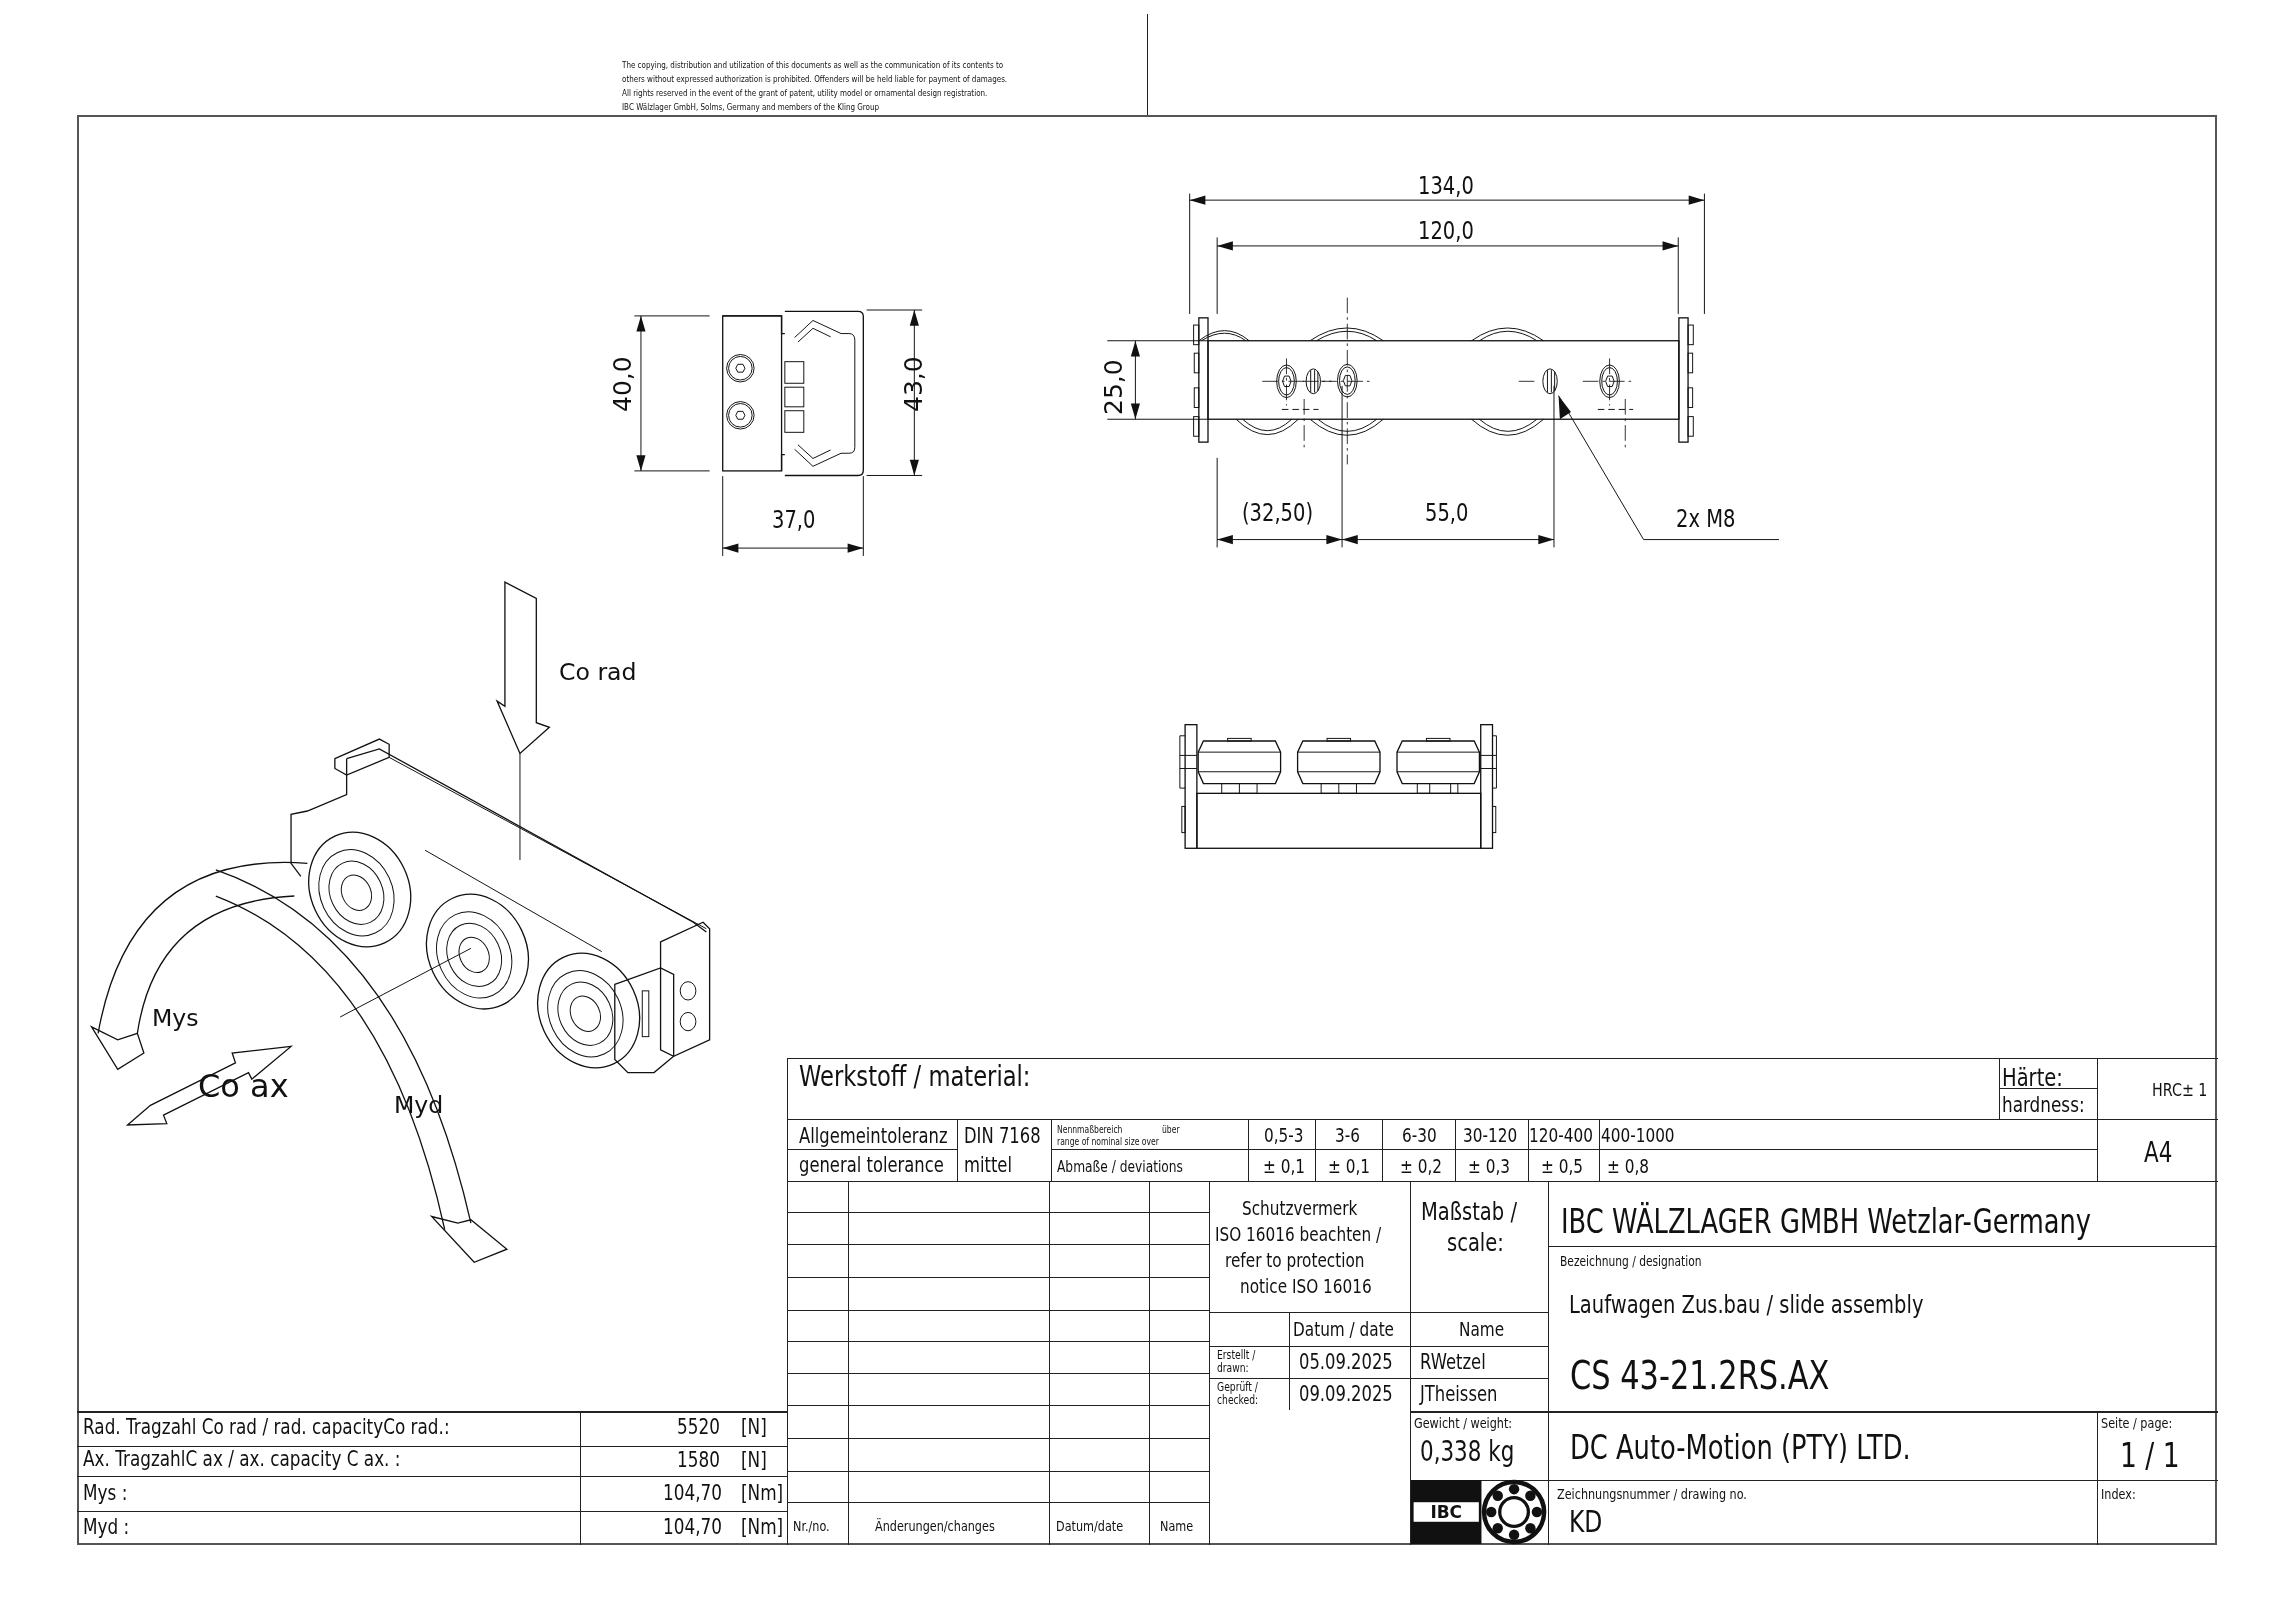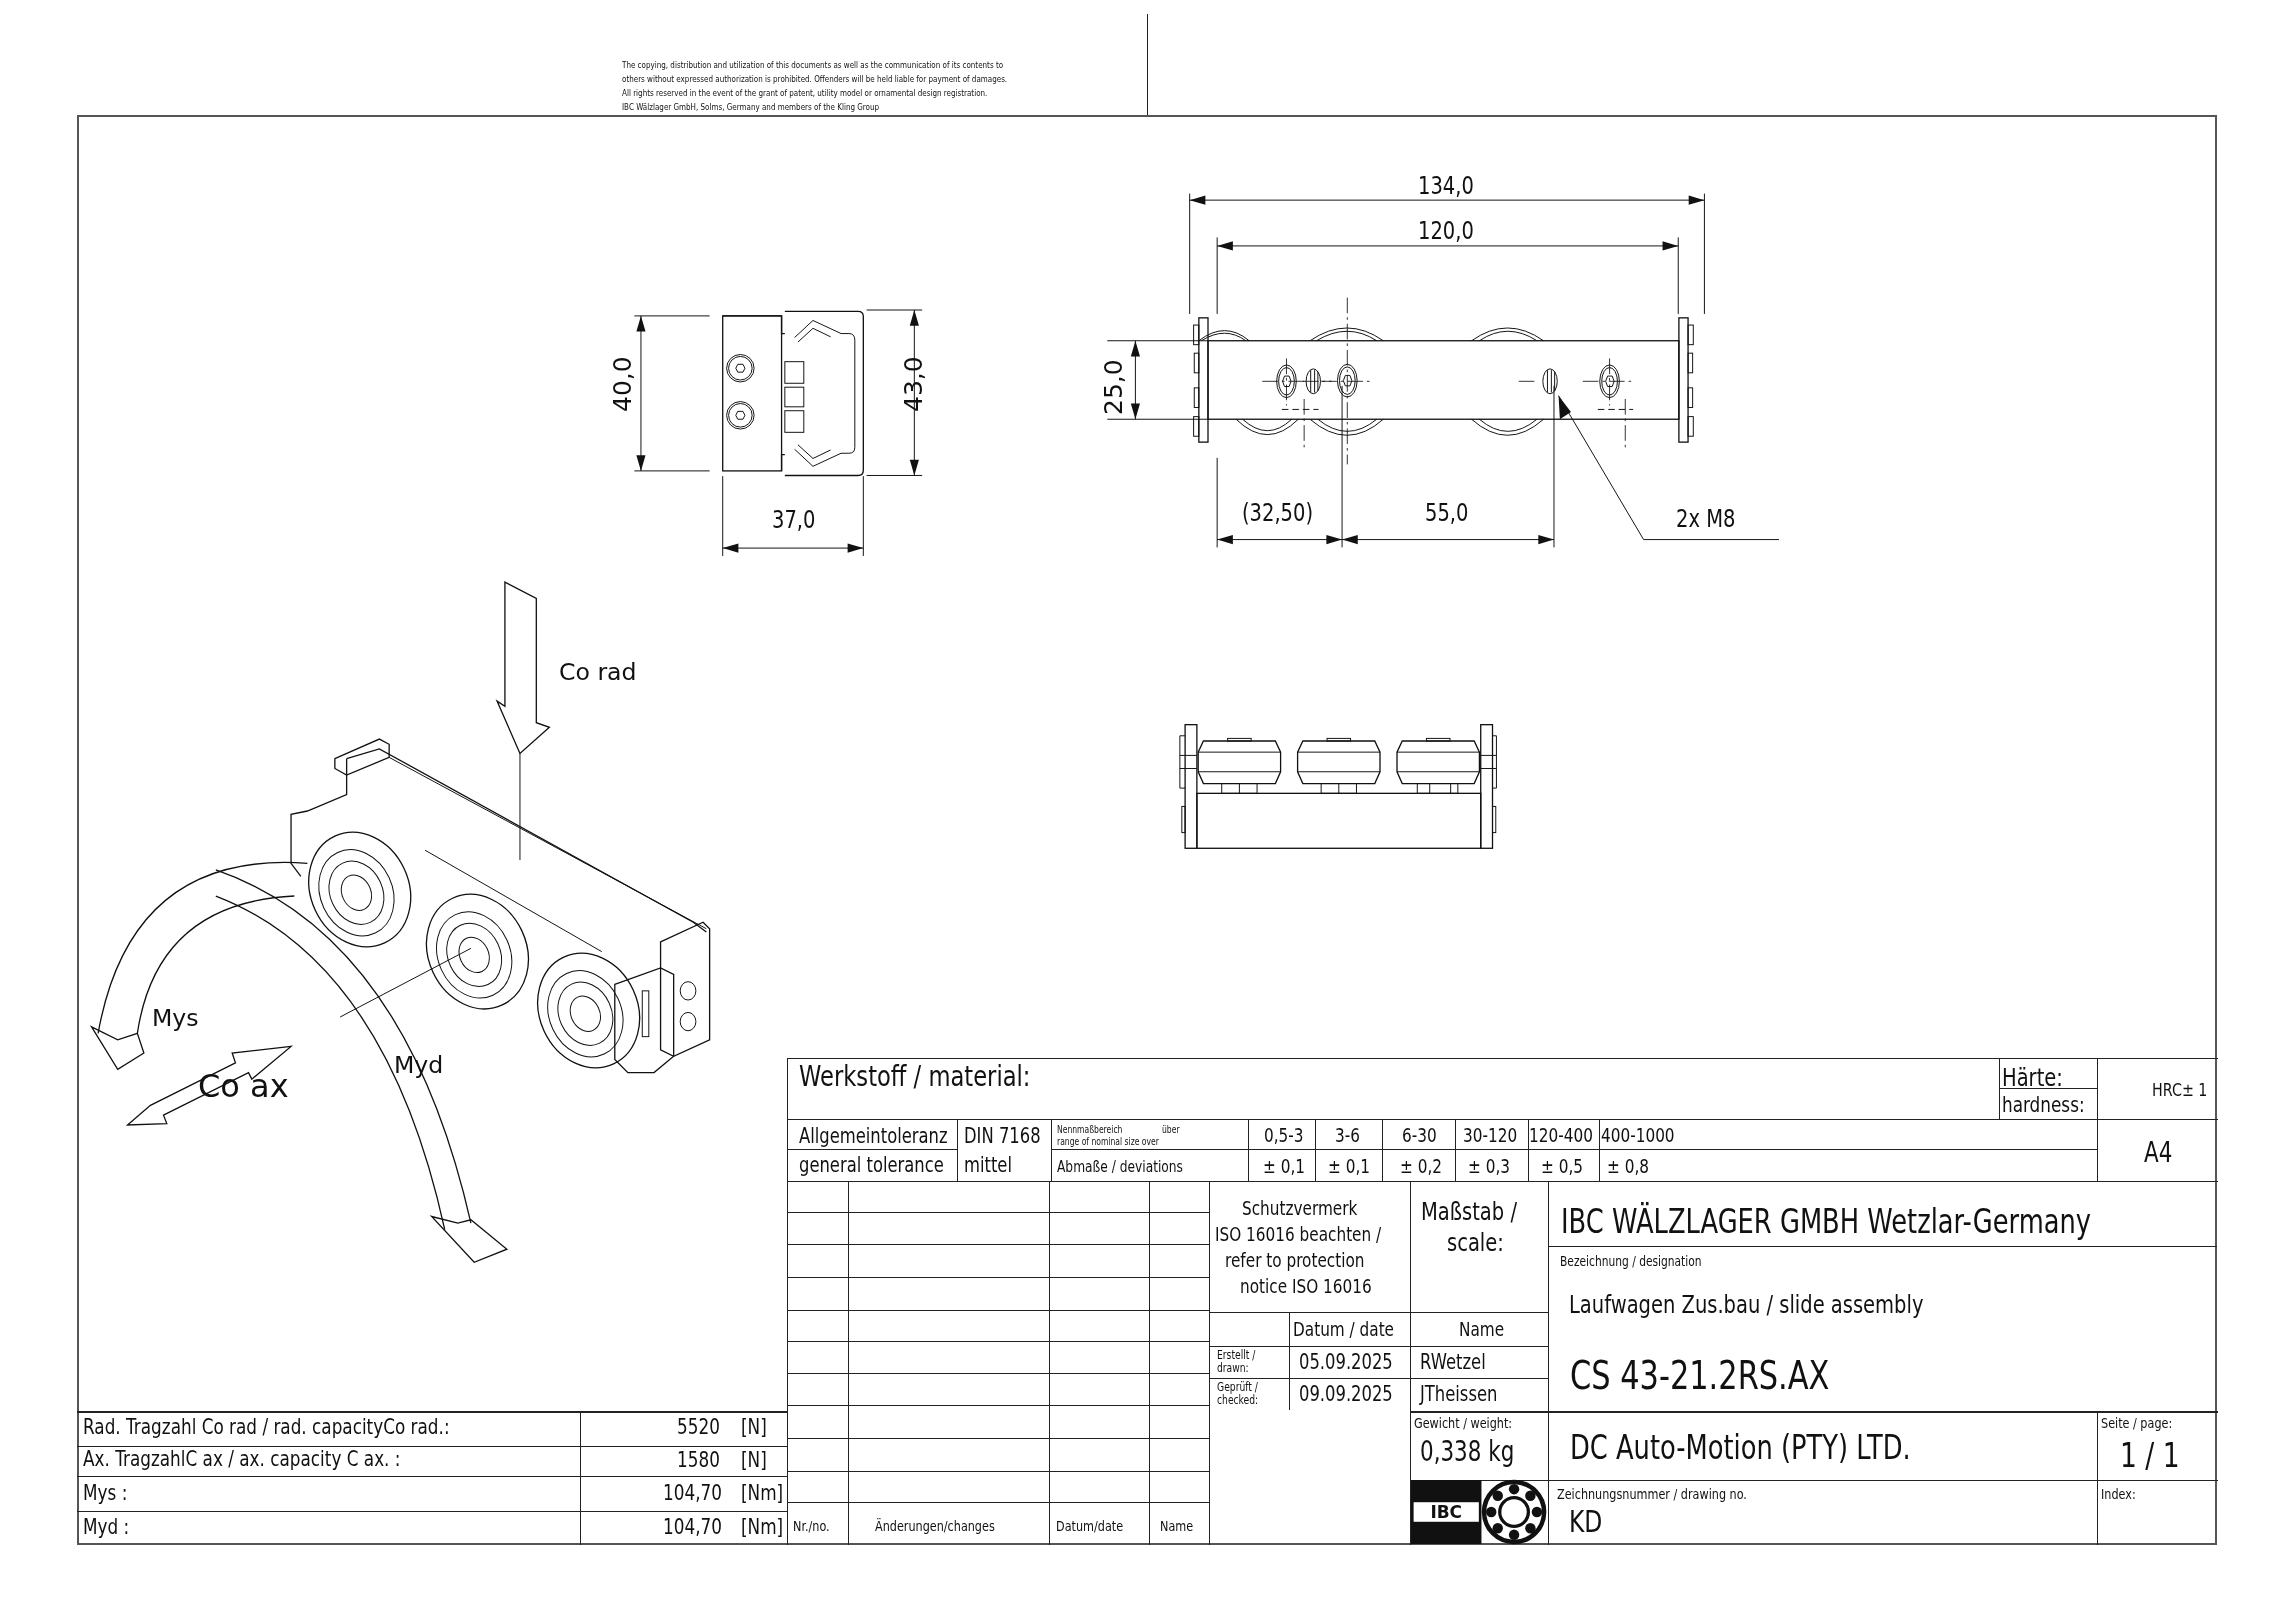--- a/index.html
+++ b/index.html
@@ -252,21 +252,21 @@
 
     <path class="ln" d="M330,1330 Q620,1430 720,1870"></path>
     <path class="ln" d="M330,1370 Q590,1470 680,1880"></path>
     <polygon class="ln" points="660,1860 700,1870 720,1865 775,1910 725,1930"></polygon>
 
     <polygon class="ln" points="195,1720 230,1690 360,1625 355,1610 445,1600 385,1650 380,1640 250,1705 255,1718"></polygon>
   </svg>
   <div class="t" style="left:559px;top:661px;font-size:23.6px;">Co rad</div>
   <div class="t" style="left:152px;top:1007px;font-size:23.6px;">Mys</div>
   <div class="t" style="left:198px;top:1070px;font-size:32px;">Co ax</div>
-  <div class="t" style="left:394px;top:1054px;font-size:23.6px;">Myd</div>
+  <div class="t" style="left:394px;top:1094px;font-size:23.6px;">Myd</div>
 </div>
 
 <div>
   <div class="hl" style="left:77px;top:1411px;width:710px;border-top-width:2px;"></div>
   <div class="hl" style="left:77px;top:1446px;width:710px;"></div>
   <div class="hl" style="left:77px;top:1476px;width:710px;"></div>
   <div class="hl" style="left:77px;top:1511px;width:710px;"></div>
   <div class="vl" style="left:580px;top:1411px;height:134px;"></div>
 
   <div>

